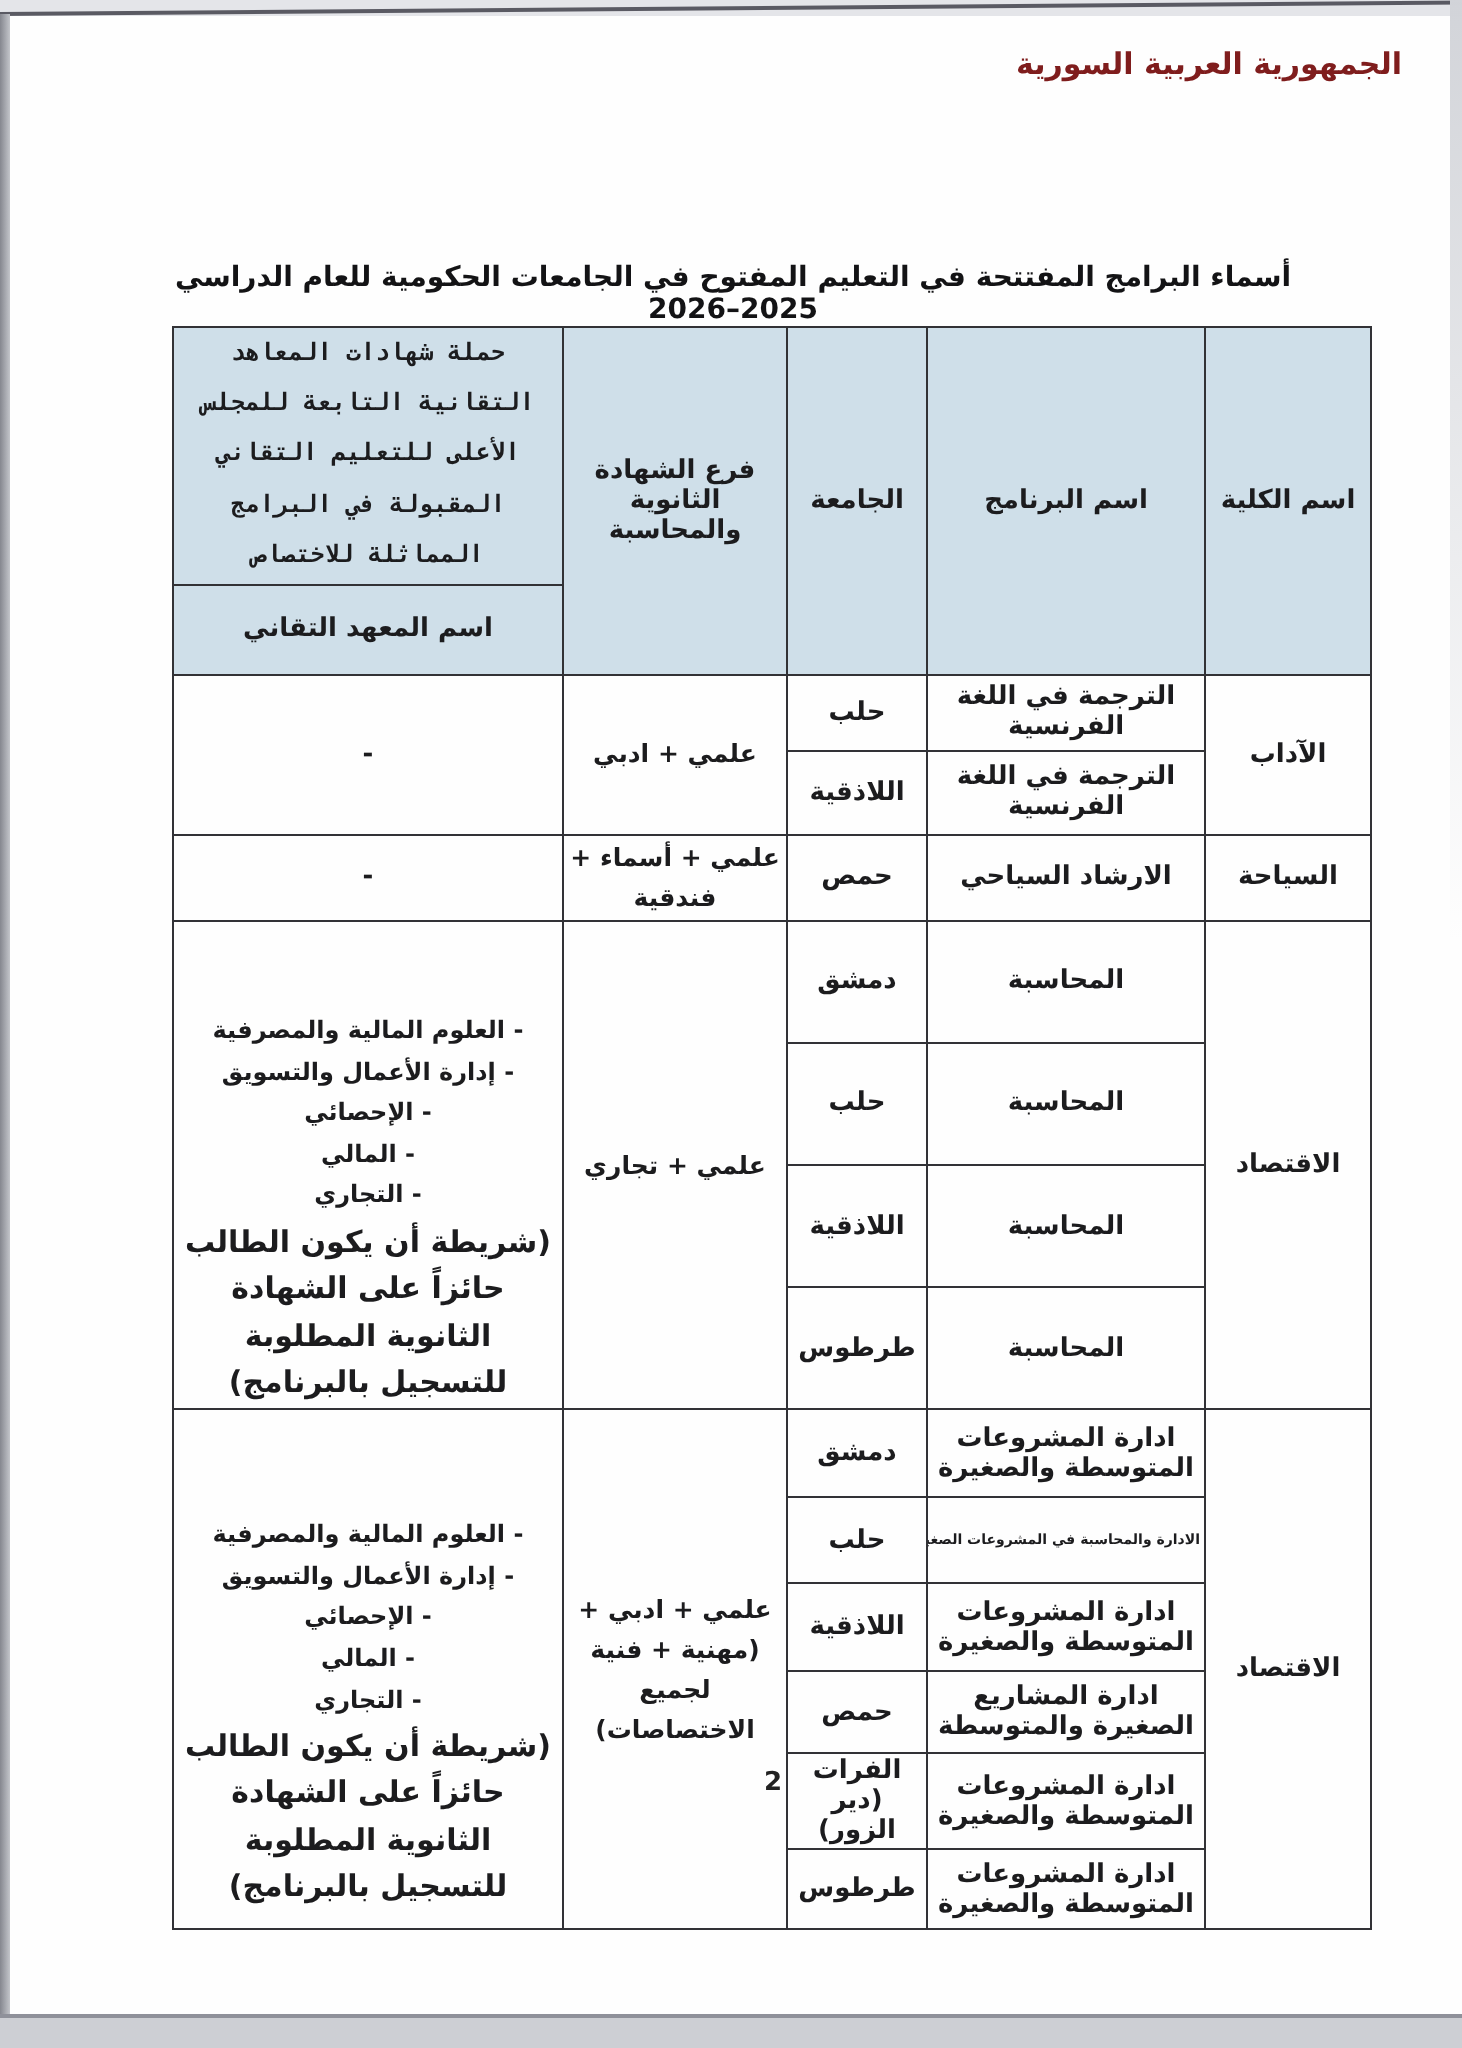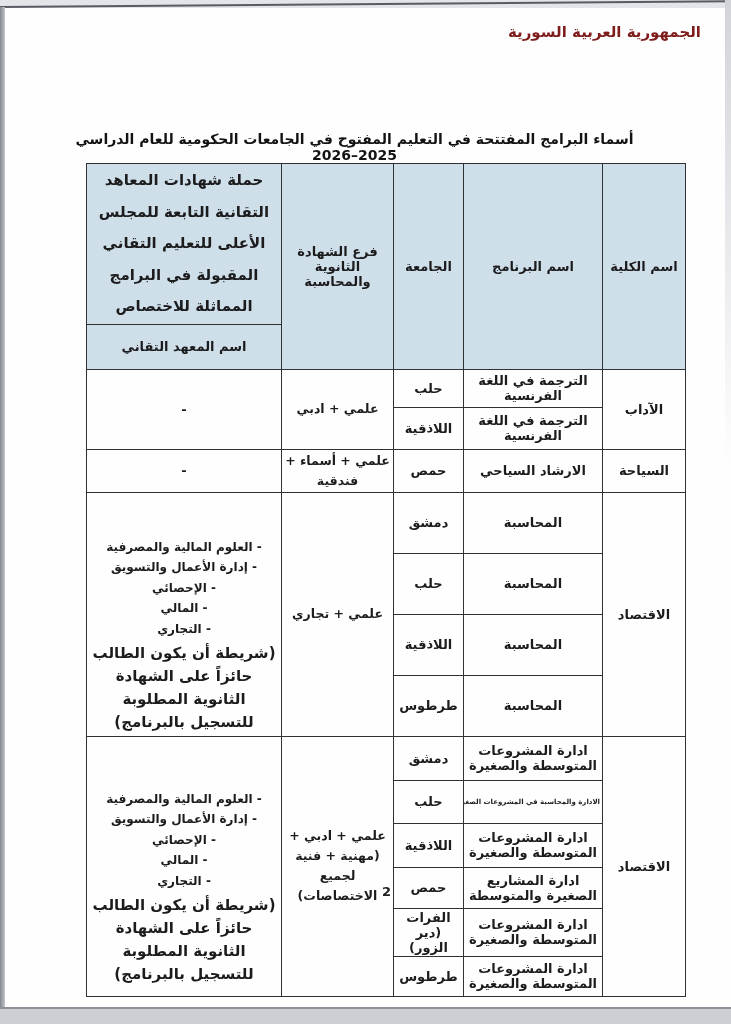--- a/index.html
+++ b/index.html
@@ -24,36 +24,36 @@
   .edge-bottom-band { position:absolute; left:0; top:1007px; width:731px; height:17px;
     background:#cdcfd4; border-top:2px solid #8f919a; }
   .edge-right-strip { position:absolute; right:0; top:0; width:6px; height:470px;
     background:linear-gradient(to bottom,#d2d4d9,rgba(210,212,217,0)); }
 
   .org-block {
     position:absolute; top:20px; right:30px; text-align:right;
     font-size:15px; font-weight:700; line-height:1.6; color:#7f1d1d;
   }
   .doc-title {
-    position:absolute; top:131px; right:77px; width:599px; text-align:center;
+    position:absolute; top:131px; right:65px; width:599px; text-align:center;
     font-size:14px; font-weight:700; color:#131315;
   }
   table.programs {
     position:absolute; top:163px; right:45px; width:599px;
     border-collapse:collapse; table-layout:fixed;
     font-size:13px; font-weight:700;
   }
   table.programs td {
     border:1.6px solid #323236;
     text-align:center; vertical-align:middle;
     padding:1px 2px;
     overflow:hidden;
   }
   tr.hdr td { background:#cfdfe9; }
-  .hdr-inst { font-size:15px; line-height:2.1; padding:2px 4px; }
+  .hdr-inst { font-size:12px; line-height:2.1; padding:2px 4px;font-family:Liberation Mono, monospace; }
   .cell-program { text-align:right; padding-right:3px; padding-left:1px;margin-left:39px; }
   .cell-program-sm { font-size:7px; white-space:nowrap; text-align:right; padding-right:2px; }
   .pre { white-space:pre-line;margin-top:43px; }
   .inst-list { font-size:12px; line-height:1.72; }
   .inst-note { font-size:15px; line-height:1.55; margin-top:2px; }
   .cert { font-size:12.5px; line-height:1.6; }
   .page-number {
     position:absolute; top:884px; right:45px; width:599px; text-align:center;
     font-size:13px; font-weight:700; color:#222;
   }

